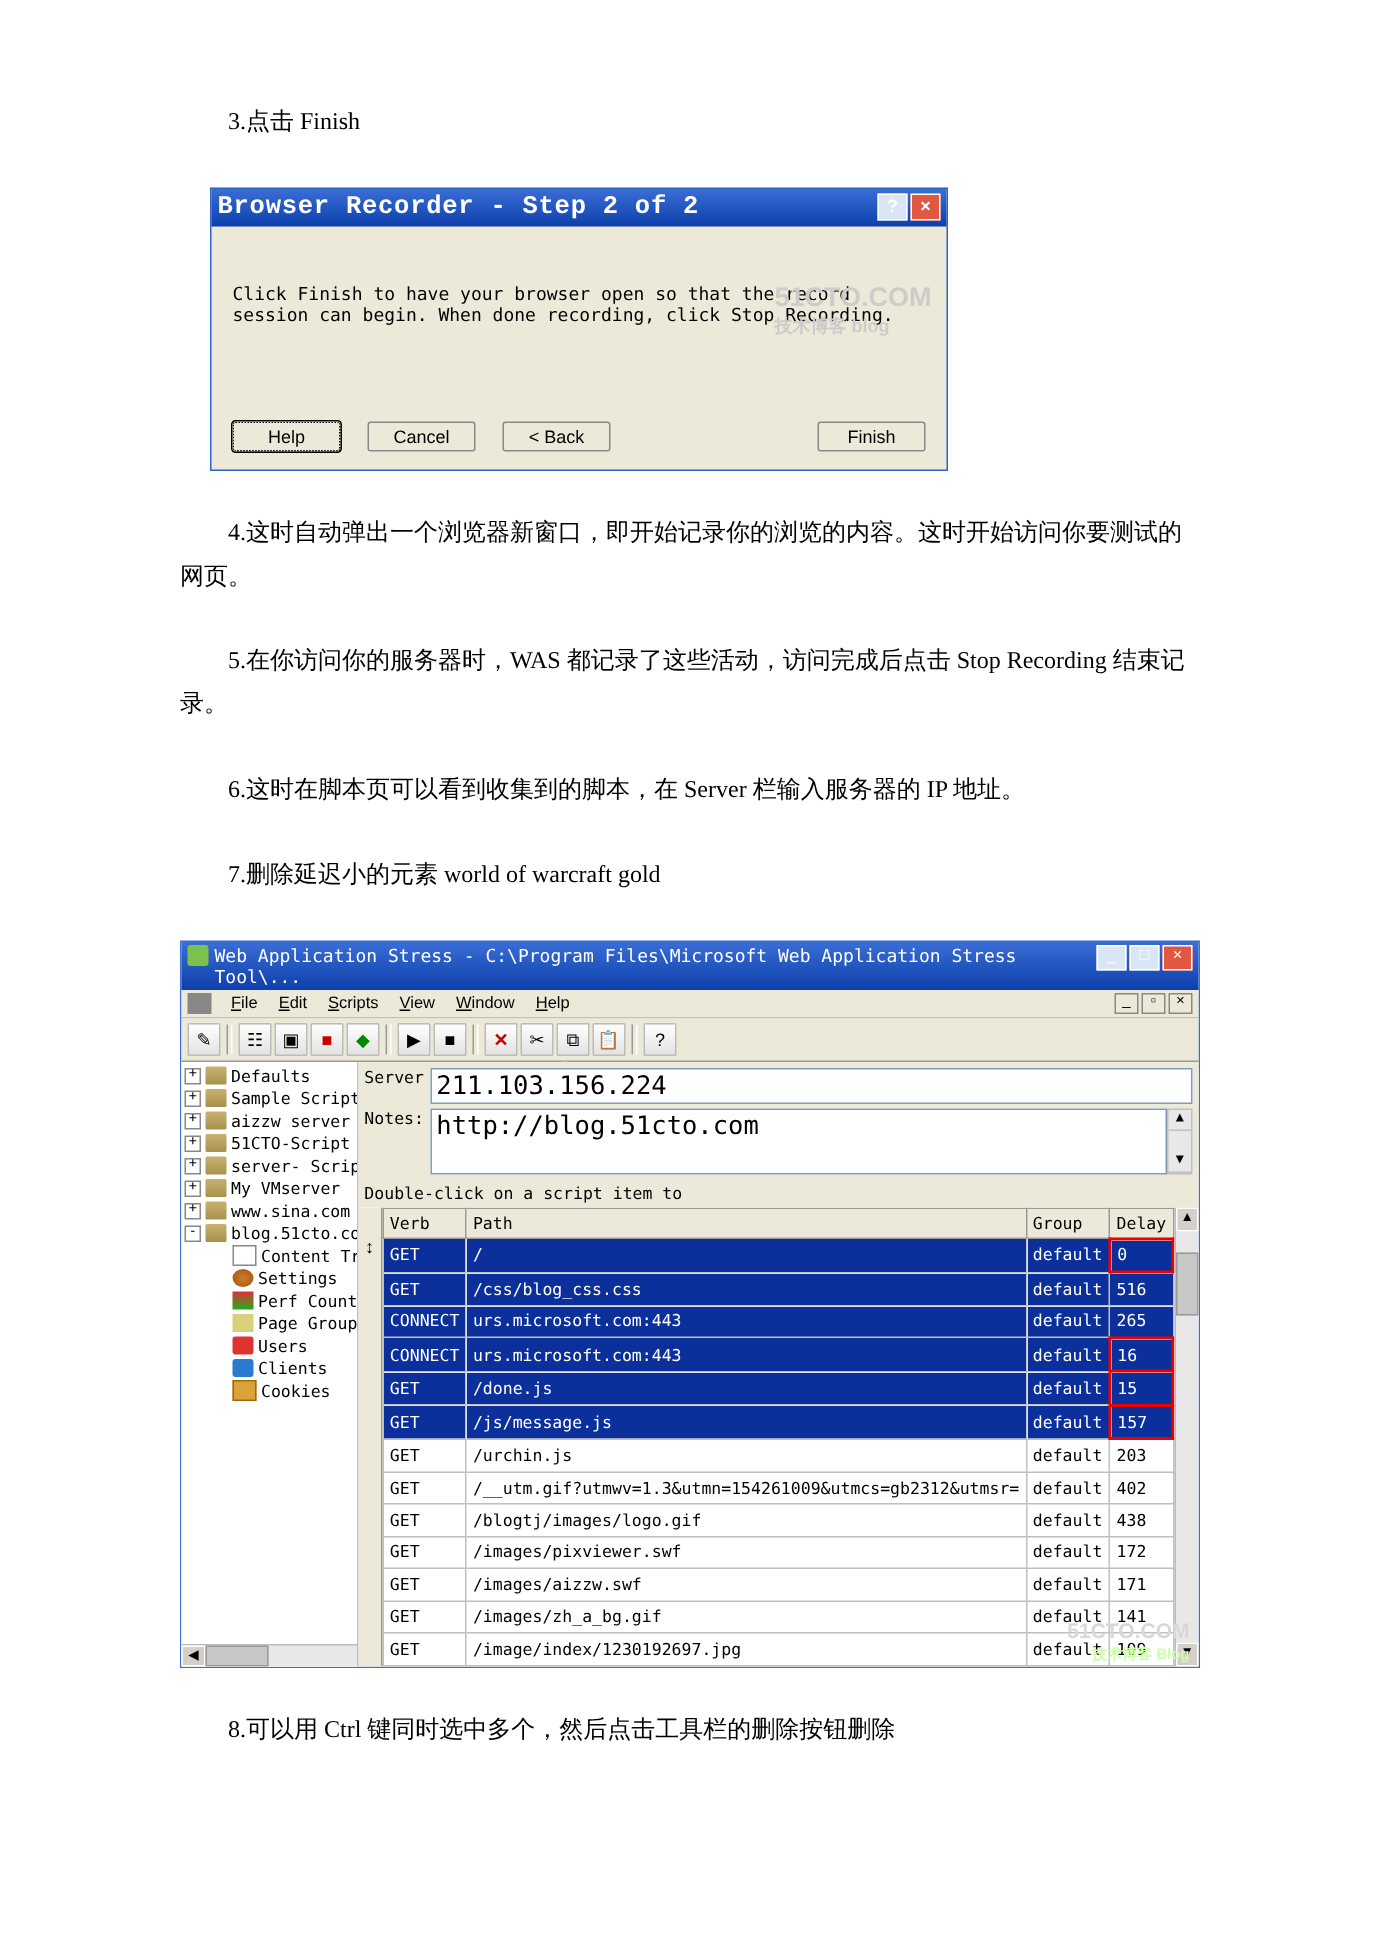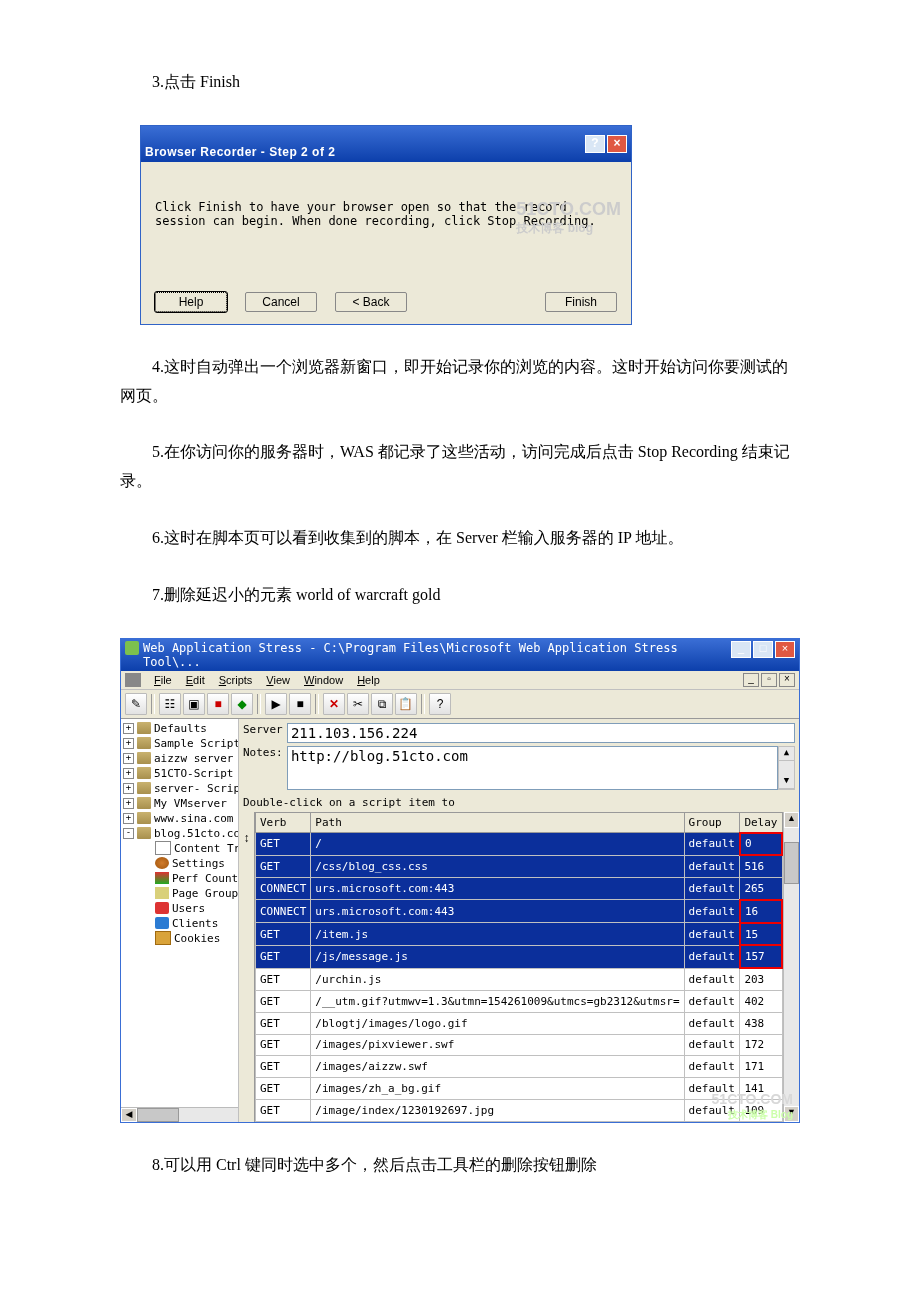--- a/index.html
+++ b/index.html
@@ -1,21 +1,21 @@
 <!DOCTYPE html>
 <html><head>
 <meta charset="utf-8">
 <style>
   body { font-family: "SimSun", serif; background:#fff; margin:0; padding:40px 120px; font-size:16px; color:#000; }
   .para { margin:28px 0; line-height:1.8; text-indent:2em; }
 
   
   .dlg1 { border:1px solid #3063c7; margin:8px 0 20px 20px; width:490px; background:#ece9d8; font-family:"MS Sans Serif",Tahoma,sans-serif; font-size:12px; }
   .dlg1-title { background:linear-gradient(#3a6ed5,#0c3fab); color:#fff; font-weight:bold; padding:3px 4px; display:flex; align-items:center; }
-  .dlg1-title-text { flex:1; font-family:Liberation Sans, sans-serif; font-size:12px; letter-spacing:0.5px;margin-top:16px; }
+  .dlg1-title-text { flex:1; font-family:Liberation Mono, monospace; font-size:17px; letter-spacing:0.5px; }
   .dlg1-btns { display:flex; gap:2px; }
   .dlg1-tb { width:18px; height:16px; background:#d9e6f5; border:1px solid #fff; text-align:center; font-size:12px; font-weight:bold; line-height:14px; cursor:pointer; }
   .dlg1-tb.close { background:#e05842; color:#fff; border-color:#fff; }
   .dlg1-body { padding:24px 14px 10px 14px; font-family:Tahoma,monospace; font-size:12px; color:#000; white-space:pre-line; position:relative; min-height:90px; }
   .dlg1-wm { position:absolute; right:10px; bottom:28px; color:#ccc; font-family:Arial,sans-serif; font-size:18px; font-weight:bold; pointer-events:none; }
   .dlg1-wm small { font-size:12px; display:block; }
   .dlg1-footer { display:flex; gap:18px; padding:6px 14px 12px 14px; }
   .dlg1-footer .spacer { flex:1; }
   .btn { min-width:72px; padding:2px 10px; background:#ece9d8; border:1px solid #888; border-radius:2px; font-size:12px; cursor:pointer; }
   .btn.focus { border:1px dotted #000; outline:1px solid #000; }
@@ -60,21 +60,21 @@
   .tnode.child { padding-left:20px; }
   .tnode.child .texp { visibility:hidden; }
 
   .main { flex:1; display:flex; flex-direction:column; position:relative; }
   .wm2 { position:absolute; top:-6px; left:120px; color:#eee; font-size:38px; font-weight:bold; letter-spacing:2px; pointer-events:none; font-family:Arial; }
   .wm3 { position:absolute; right:6px; bottom:2px; color:#d8d8d8; font-size:14px; font-weight:bold; pointer-events:none; font-family:Arial; text-align:right; line-height:1; }
   .wm3 small { font-size:10px; color:#cfa; }
   .mainhdr { background:#ece9d8; padding:4px 4px 2px 4px; position:relative; font-family:Tahoma,monospace; font-size:11px; }
   .mrow { display:flex; align-items:flex-start; margin-bottom:3px; }
   .mrow label { width:44px; }
-  .minput { flex:1; border:1px solid #7f9db9; background:#fff; padding:1px 3px; font-family:Tahoma,monospace; font-size:14px; }
+  .minput { flex:1; border:1px solid #7f9db9; background:#fff; padding:1px 3px; font-family:Tahoma,monospace; font-size:17px; }
   .mnotes { height:40px; resize:none; }
   .mnotes-wrap { flex:1; display:flex; }
   .mnotes-sb { width:15px; background:#e8e8e8; border:1px solid #c0c0c0; display:flex; flex-direction:column; font-size:9px; text-align:center; }
   .mnotes-sb div { flex:0 0 13px; border-bottom:1px solid #c0c0c0; }
   .mnotes-sb .fill { flex:1; border-bottom:none; }
   .dblhint { padding:3px 0 1px 0; }
 
   .grid-wrap { flex:1; display:flex; overflow:hidden; }
   .grid-gutter { width:15px; background:#ece9d8; border-right:1px solid #999; display:flex; flex-direction:column; padding-top:19px; }
   .grid-gutter .gc { height:21px; }
@@ -313,21 +313,21 @@
                 <td>265</td>
               </tr>
               <tr class="sel">
                 <td>CONNECT</td>
                 <td>urs.microsoft.com:443</td>
                 <td>default</td>
                 <td class="redbox">16</td>
               </tr>
               <tr class="sel">
                 <td>GET</td>
-                <td>/item.js</td>
+                <td>/done.js</td>
                 <td>default</td>
                 <td class="redbox">15</td>
               </tr>
               <tr class="sel">
                 <td>GET</td>
                 <td>/js/message.js</td>
                 <td>default</td>
                 <td class="redbox">157</td>
               </tr>
               <tr>

